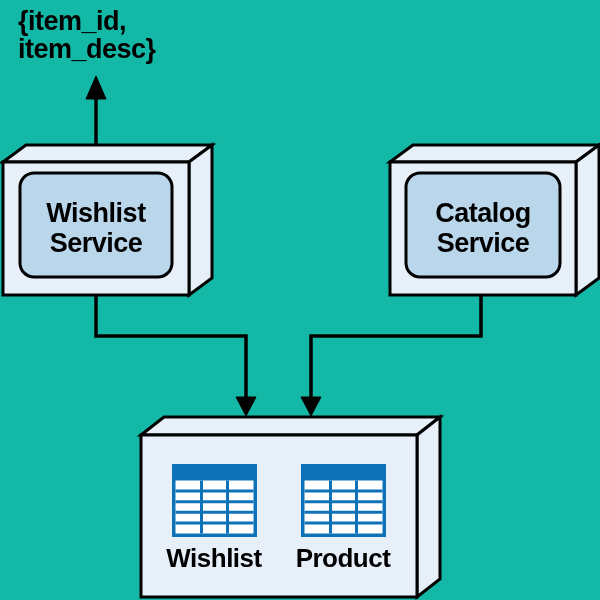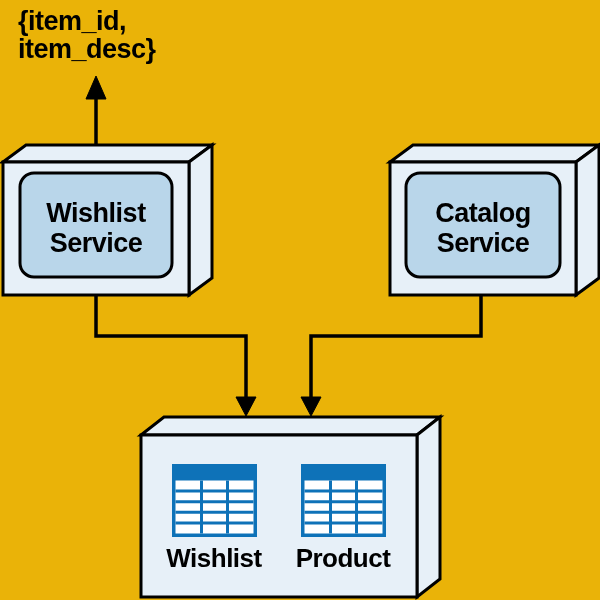--- a/index.html
+++ b/index.html
@@ -7,21 +7,21 @@
     padding: 0;
     background: #ffffff;
     width: 600px;
     height: 600px;
     overflow: hidden;
   }
   .stage {
     width: 600px;
     height: 600px;
     position: relative;
-    background: #eab308;
+    background: #14b8a6;
   }
   svg { display: block; }
   .label {
     font-family: "Liberation Sans", "DejaVu Sans", sans-serif;
     font-weight: bold;
     fill: #000000;
   }
   .annotation-text {
     font-size: 27px;
     letter-spacing: -0.5px;

